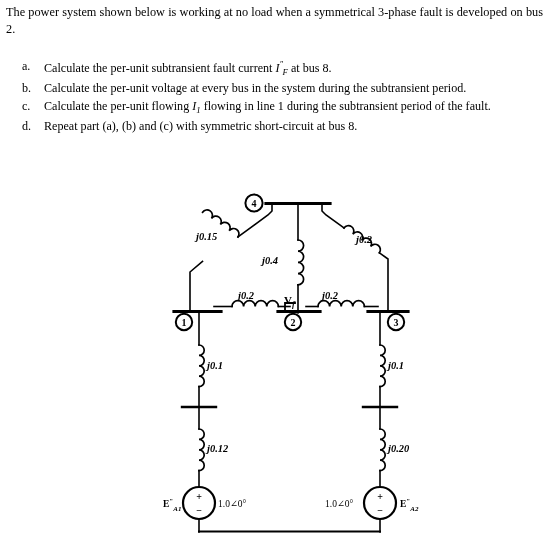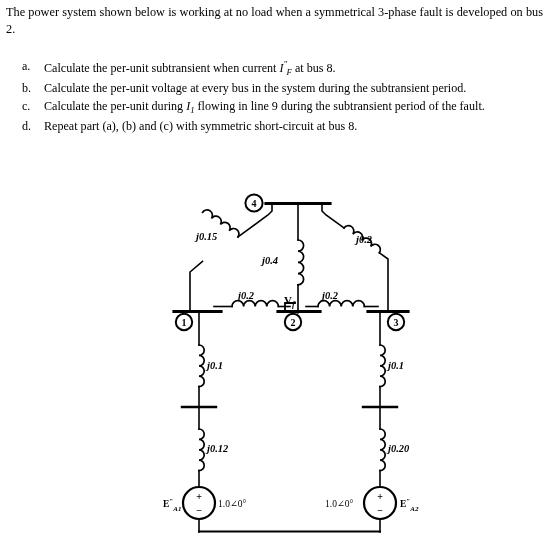--- a/index.html
+++ b/index.html
@@ -119,37 +119,37 @@
   <div class="intro">
     <span>The power system shown below is working at no load when a symmetrical 3-phase fault is</span>
     <span>developed on bus 2.</span>
   </div>
 
   <div class="qlist">
 
     <div class="qrow">
       <div class="qlabel">a.</div>
       <div class="qtext">
-        <span>Calculate the per-unit subtransient when current</span>
+        <span>Calculate the per-unit subtransient fault current</span>
         <span class="mathvar"><span>I</span><sup class="dprime">"</sup><sub class="sb">F</sub></span>
         <span>at bus 8.</span>
       </div>
     </div>
 
     <div class="qrow">
       <div class="qlabel">b.</div>
       <div class="qtext">Calculate the per-unit voltage at every bus in the system during the subtransient period.</div>
     </div>
 
     <div class="qrow">
       <div class="qlabel">c.</div>
       <div class="qtext">
-        <span>Calculate the per-unit during</span>
+        <span>Calculate the per-unit flowing</span>
         <span class="mathvar"><span>I</span><sub class="sb">1</sub></span>
-        <span>flowing in line 9 during the subtransient period of the fault.</span>
+        <span>flowing in line 1 during the subtransient period of the fault.</span>
       </div>
     </div>
 
     <div class="qrow">
       <div class="qlabel">d.</div>
       <div class="qtext">Repeat part (a), (b) and (c) with symmetric short-circuit at bus 8.</div>
     </div>
 
   </div>
 

